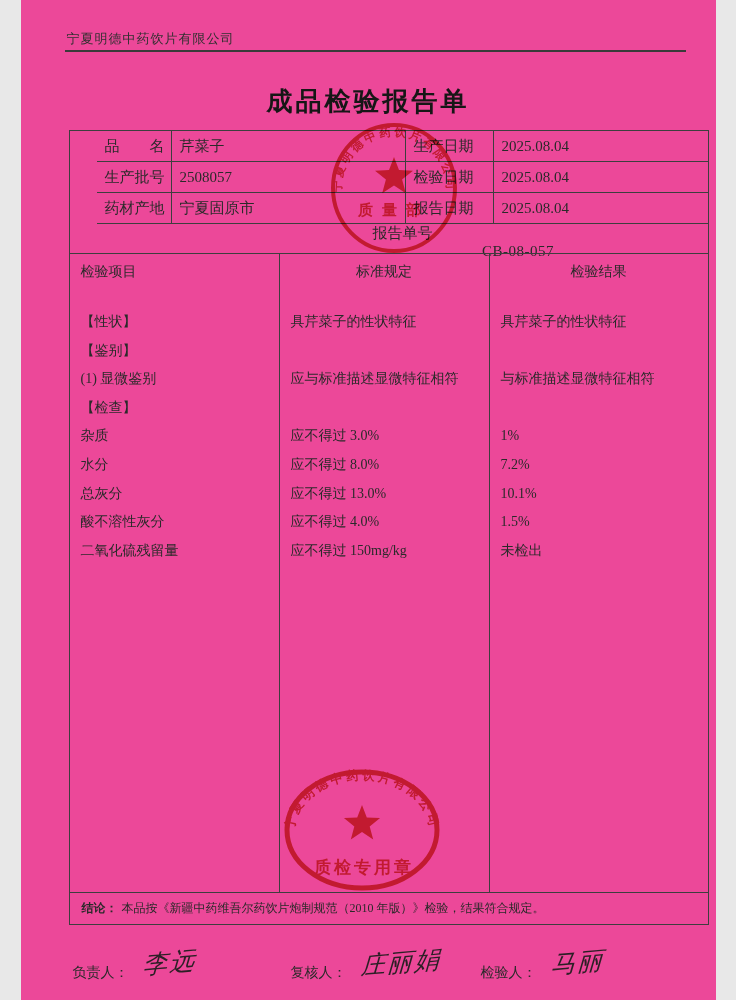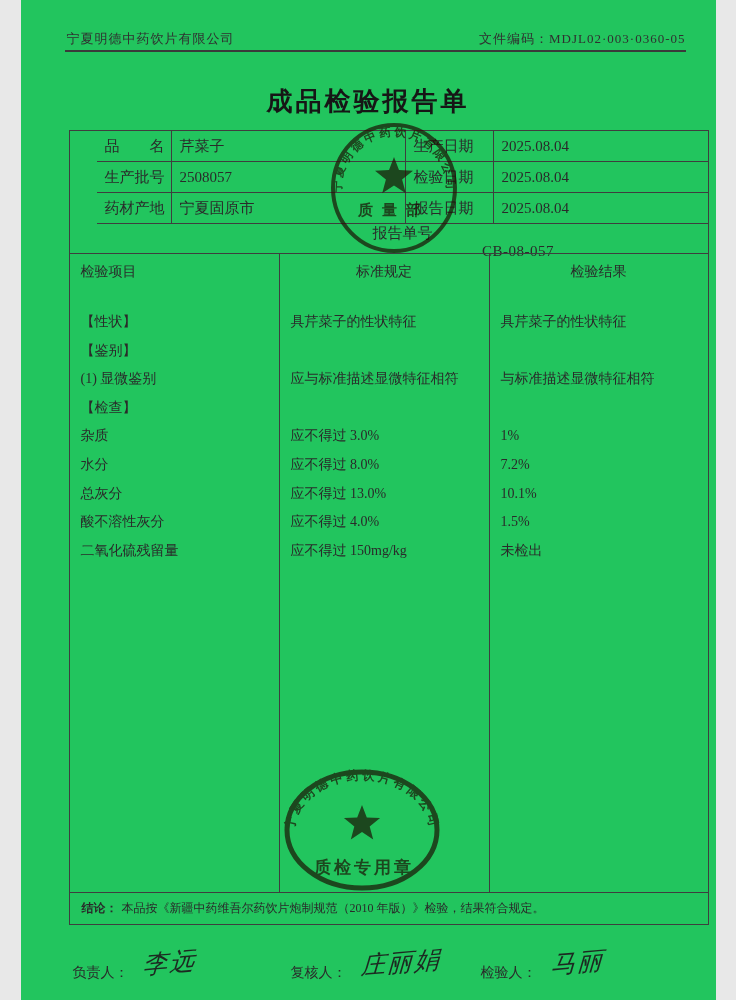--- a/index.html
+++ b/index.html
@@ -1,17 +1,17 @@
 <!DOCTYPE html>
 <html><head>
 <meta charset="utf-8">
 <style>
   html,body{margin:0;padding:0;background:#e8e8e8;}
   .page{
-    position:relative;width:695px;height:1000px;background:#22c55e;
+    position:relative;width:695px;height:1000px;background:#ec4899;
     font-family:"Liberation Serif","DejaVu Serif",serif;color:#2a2a2a;
     overflow:hidden;margin:0 auto;
   }
   
   .doc-header{position:absolute;top:30px;left:46px;right:30px;display:flex;justify-content:space-between;font-size:13px;letter-spacing:1px;color:#303030;}
   .header-rule{position:absolute;top:50px;left:44px;right:30px;height:2px;background:#3a3a3a;}
   .doc-title{position:absolute;top:84px;left:0;width:100%;text-align:center;font-size:26px;font-weight:bold;letter-spacing:3px;color:#161616;}
   
   .info-table{position:absolute;top:130px;left:48px;width:640px;height:124px;border:1px solid #3e3e3e;box-sizing:border-box;font-size:15px;padding-left:27px;}
   .info-row{display:grid;grid-template-columns:75px 234px 88px 1fr;height:31px;box-sizing:border-box;}
@@ -45,21 +45,20 @@
   .stamp-top{left:303px;top:118px;}
   .stamp-bottom{left:256px;top:760px;}
 </style>
 </head>
 <body>
 
 <div class="page">
 
   <div class="doc-header">
     <span>宁夏明德中药饮片有限公司</span>
-    <span>文件编码：MDJL02·003·0360-05</span>
   </div>
   <div class="header-rule"></div>
 
   <div class="doc-title">成品检验报告单</div>
 
   <div class="info-table">
     <div class="info-row">
       <div class="cell">品　　名</div>
       <div class="cell">芹菜子</div>
       <div class="cell">生产日期</div>

